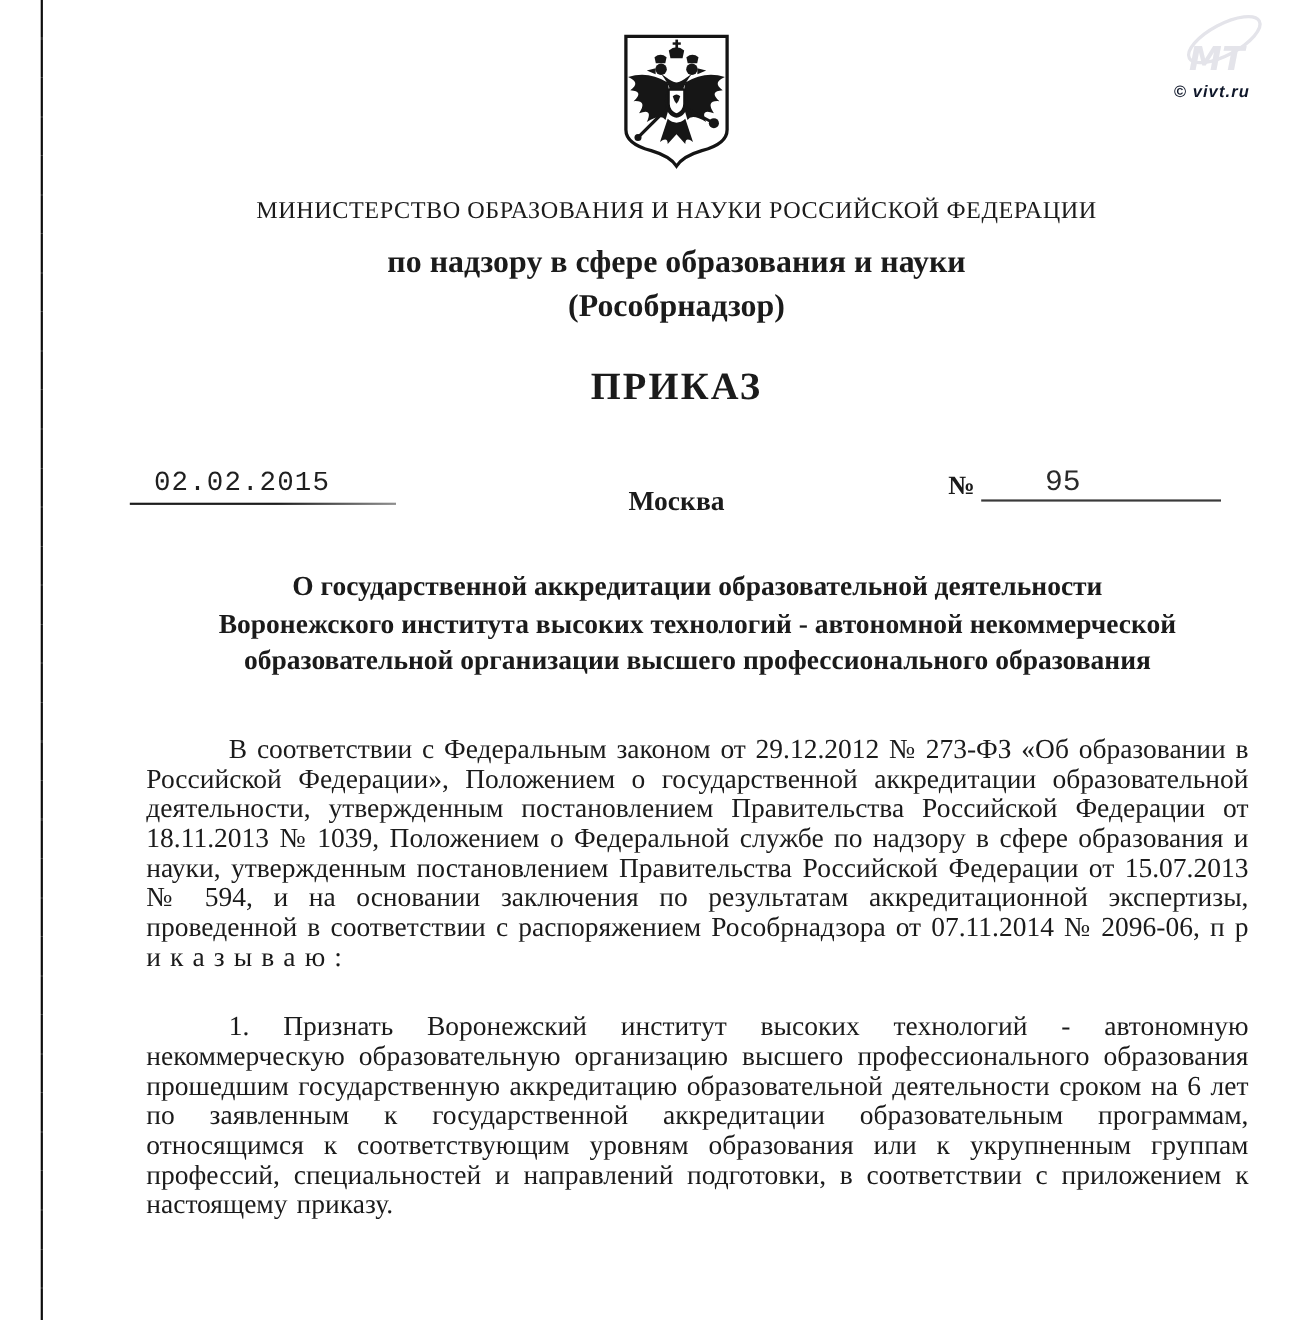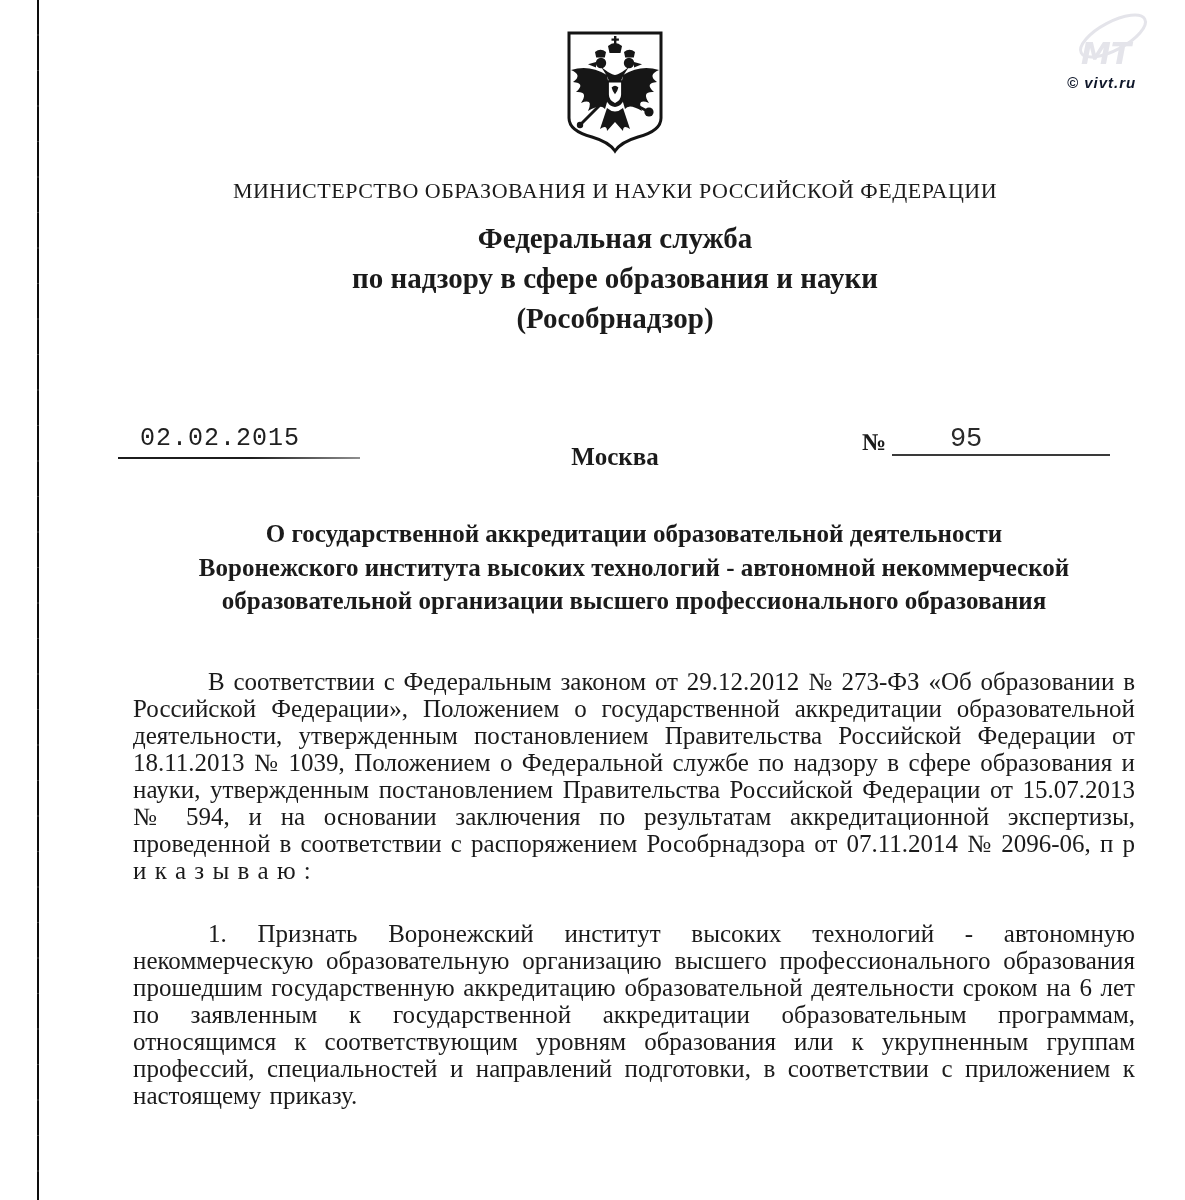--- a/index.html
+++ b/index.html
@@ -161,25 +161,25 @@
       </g>
 
       <path d="M49 51.5 h14 v13 q0 6.5 -7 9.5 q-7 -3 -7 -9.5 z" fill="#ffffff" stroke="#141414" stroke-width="1.8"></path>
       <path d="M52.6 57.5 q3.4 -3.4 6.8 0 q-1.2 4.6 -3.4 6.8 q-2.2 -2.2 -3.4 -6.8 z" fill="#161616"></path>
     </svg>
   </div>
 
   <div class="ministry">МИНИСТЕРСТВО ОБРАЗОВАНИЯ И НАУКИ РОССИЙСКОЙ ФЕДЕРАЦИИ</div>
 
   <div class="service">
-    <div>Федеральная служба</div>
     <div>по надзору в сфере образования и науки</div>
     <div>(Рособрнадзор)</div>
   </div>
 
+  <div class="doc-type">ПРИКАЗ</div>
 </div>
 
 <div class="date-group">
   <div class="date-value">02.02.2015</div>
   <div class="date-underline"></div>
 </div>
 
 <div class="num-group">
   <span class="num-sign">№</span><span class="num-line"><span class="num-value">95</span></span>
 </div>

